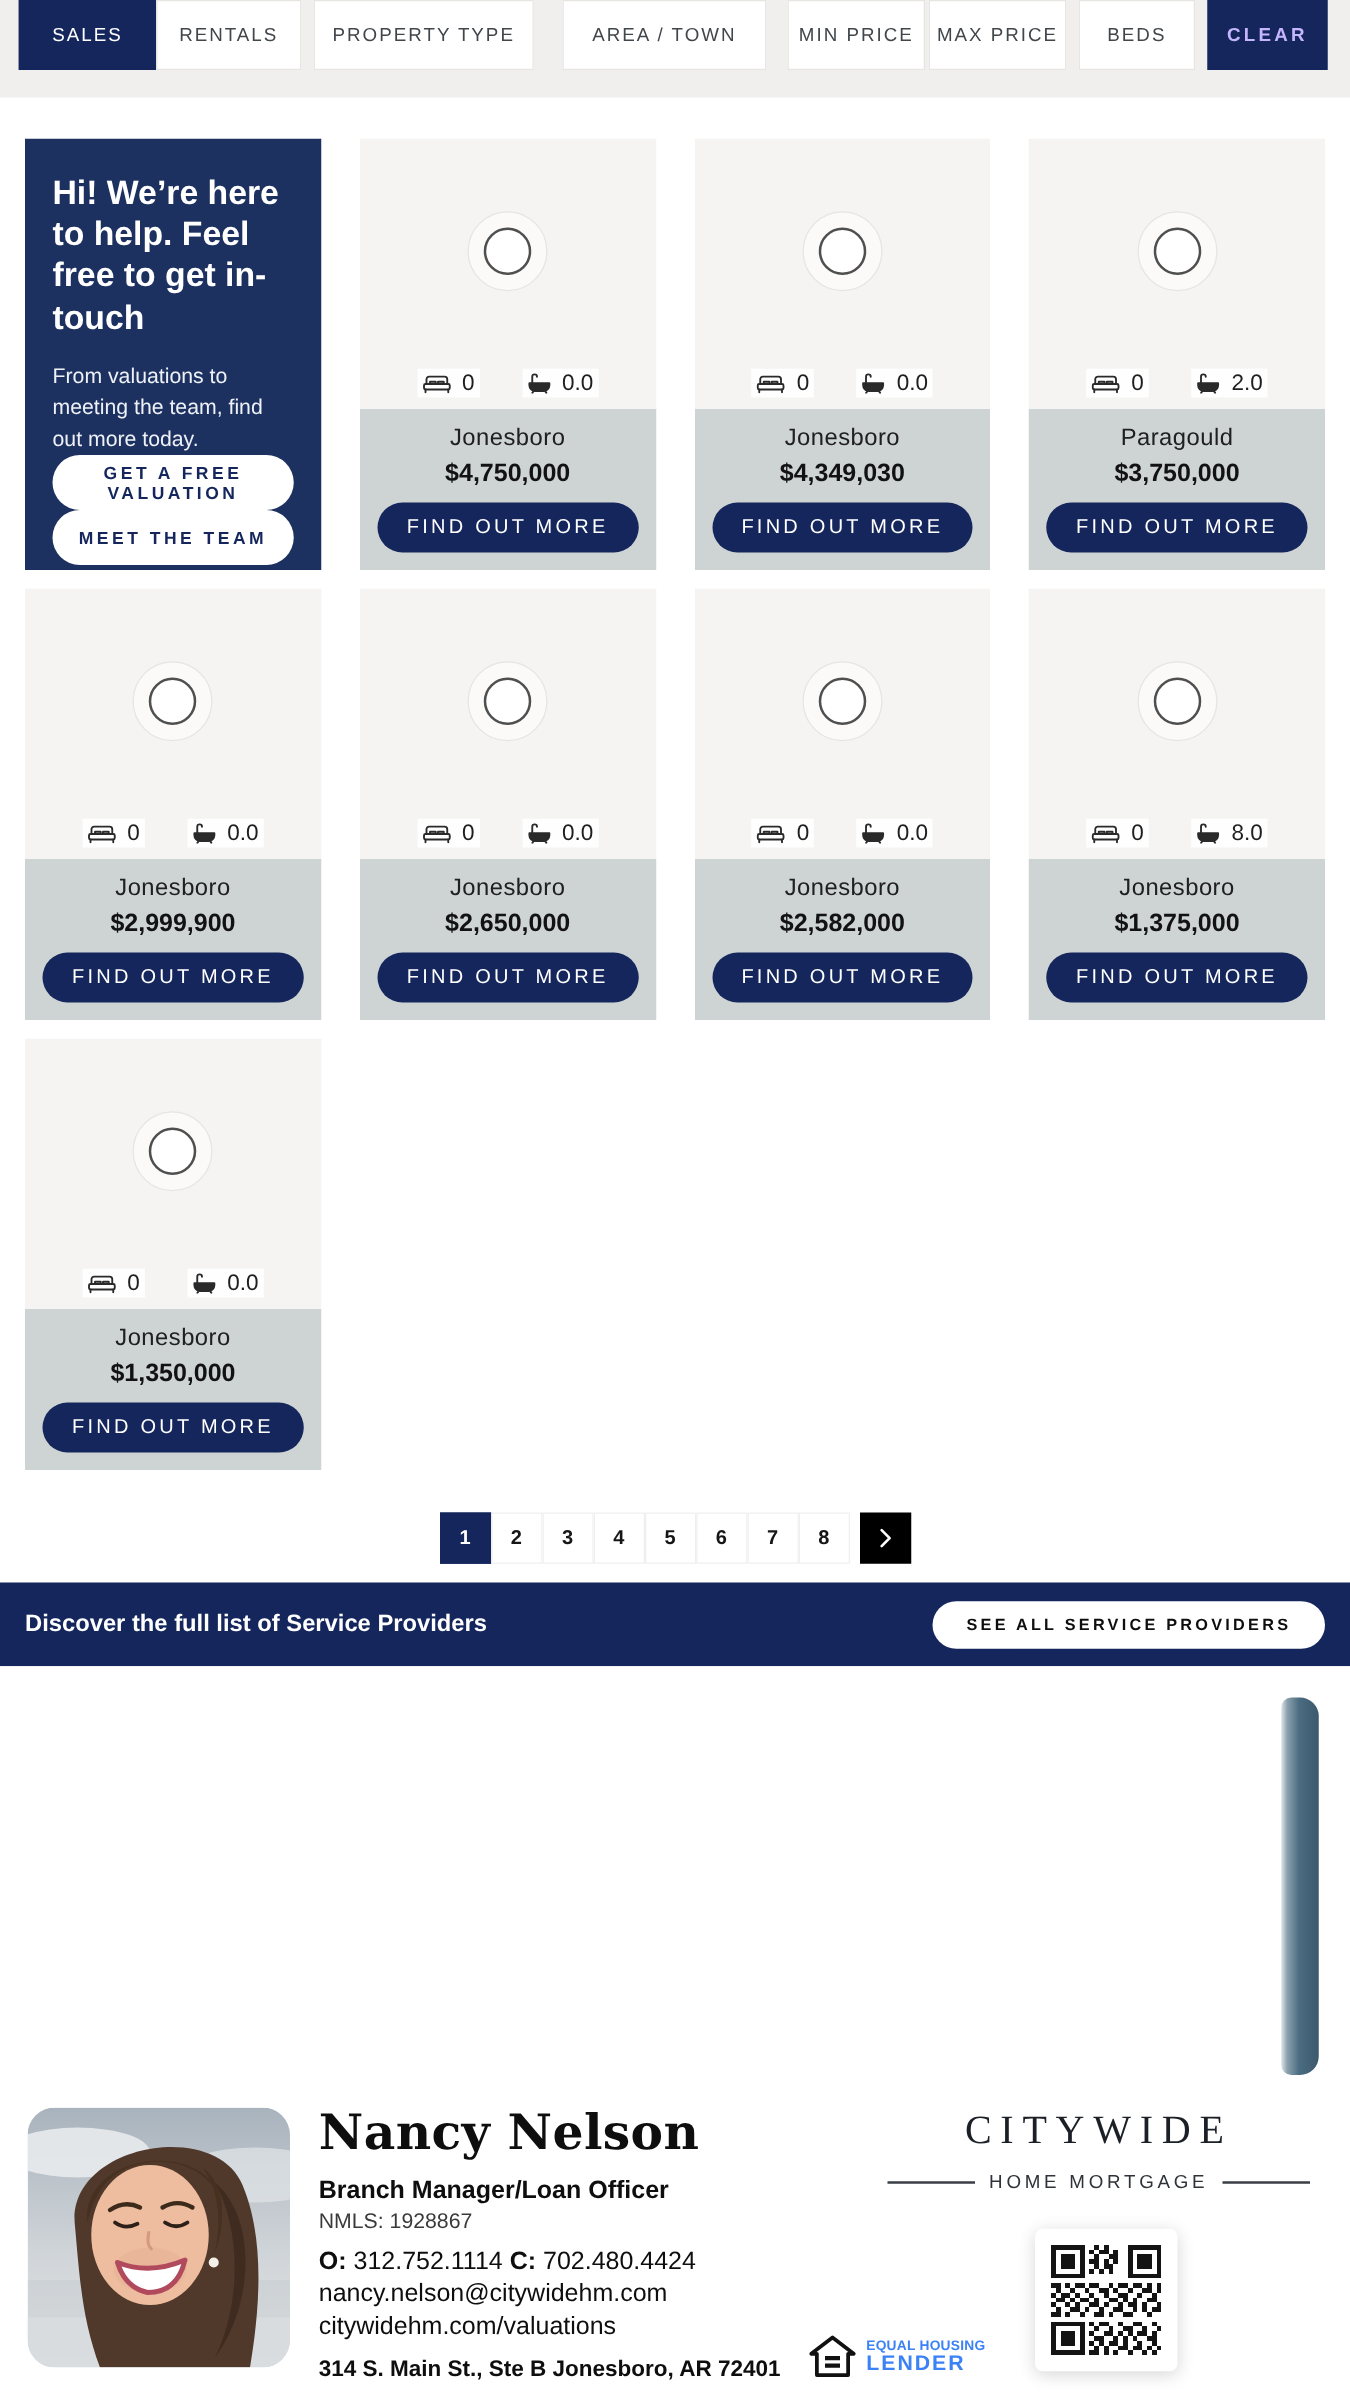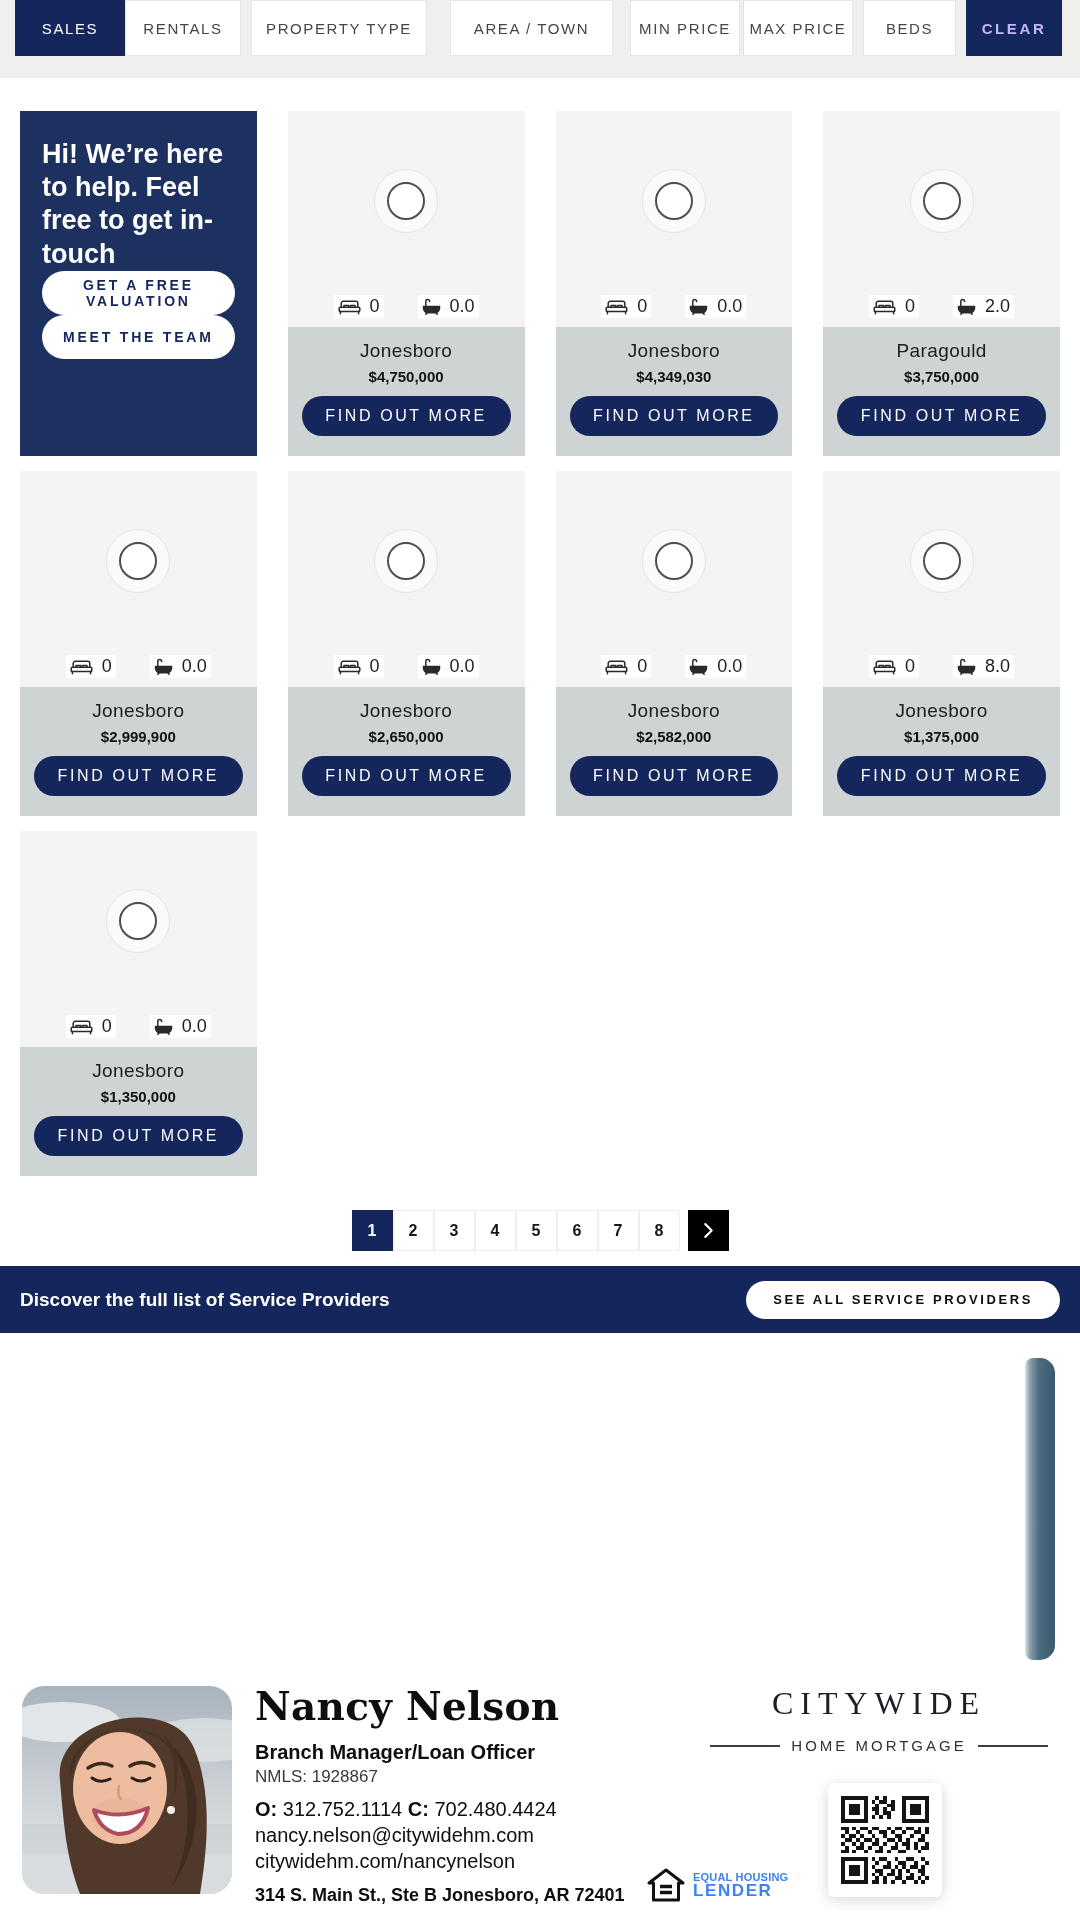--- a/index.html
+++ b/index.html
@@ -38,21 +38,21 @@
   .spinner {
     position:absolute; left:50%; top:58px; transform:translateX(-50%);
     width:64px; height:64px; border:1px solid #e7e4e1; border-radius:50%;
     display:flex; align-items:center; justify-content:center; background:#fbfaf9;
   }
   .spinner::after { content:""; width:34px; height:34px; border:2px solid #4f4f4f; border-radius:50%; background:#fff; }
   .stats { position:absolute; bottom:9px; left:0; right:0; display:flex; justify-content:center; gap:34px; }
   .stat { display:flex; align-items:center; gap:9px; font-size:18px; color:#1f1f1f; background:#fefefe; padding:1px 4px; }
   .card-info { flex:1; background:#ced3d3; text-align:center; padding:13px 14px 0; }
   .town { font-size:19px; letter-spacing:.4px; color:#202020; }
-  .price { font-size:15px; font-weight:bold; margin-top:6px; color:#121212; }
+  .price { font-size:20px; font-weight:bold; margin-top:6px; color:#121212; }
   .cta {
     margin-top:11px; width:100%; height:40px; border:none; border-radius:20px; background:#14265c; color:#fff;
     font-family:"Liberation Sans", sans-serif; font-size:16px; letter-spacing:2.6px; cursor:pointer;
   }
 
   
   .pagination { margin-top:34px; display:flex; justify-content:center; align-items:center; }
   .page {
     width:41px; height:41px; background:#fff; border:1px solid #efefef; color:#161616;
     font-family:"Liberation Sans", sans-serif; font-weight:bold; font-size:16px;
@@ -107,20 +107,21 @@
   <button class="fbtn fb-min">MIN PRICE</button>
   <button class="fbtn fb-max">MAX PRICE</button>
   <button class="fbtn fb-beds">BEDS</button>
   <button class="fbtn fb-clear">CLEAR</button>
 </div>
 
 <div class="grid-section">
 
   <div class="promo">
     <h2 class="promo-title">Hi! We’re here to help. Feel free to get in-touch</h2>
+    <p class="promo-body">From valuations to meeting the team, find out more today.</p>
     <button class="promo-btn">GET A FREE VALUATION</button>
     <button class="promo-btn">MEET THE TEAM</button>
   </div>
 
   <article class="card">
     <div class="card-img">
       <div class="spinner"></div>
       <div class="stats">
         <span class="stat">
             <svg width="23" height="16" viewBox="0 0 23 16" fill="none" stroke="#2a2a2a" stroke-width="1.5" stroke-linecap="round" stroke-linejoin="round">
@@ -414,21 +415,21 @@
     </svg>
   </div>
 
   <div class="agent">
     <div class="agent-name">Nancy Nelson</div>
     <div class="agent-title">Branch Manager/Loan Officer</div>
     <div class="agent-nmls">NMLS: 1928867</div>
     <div class="agent-contact">
       <div><b>O:</b> <span>312.752.1114</span> <b>C:</b> <span>702.480.4424</span></div>
       <div>nancy.nelson@citywidehm.com</div>
-      <div>citywidehm.com/nancynelson</div>
+      <div>citywidehm.com/valuations</div>
     </div>
     <div class="agent-address">314 S. Main St., Ste B Jonesboro, AR 72401</div>
   </div>
 
   <div class="brand">
     <div class="brand-name">CITYWIDE</div>
     <div class="brand-tagline">
       <span class="tl-line"></span>
       <span class="tl-text">HOME MORTGAGE</span>
       <span class="tl-line"></span>

